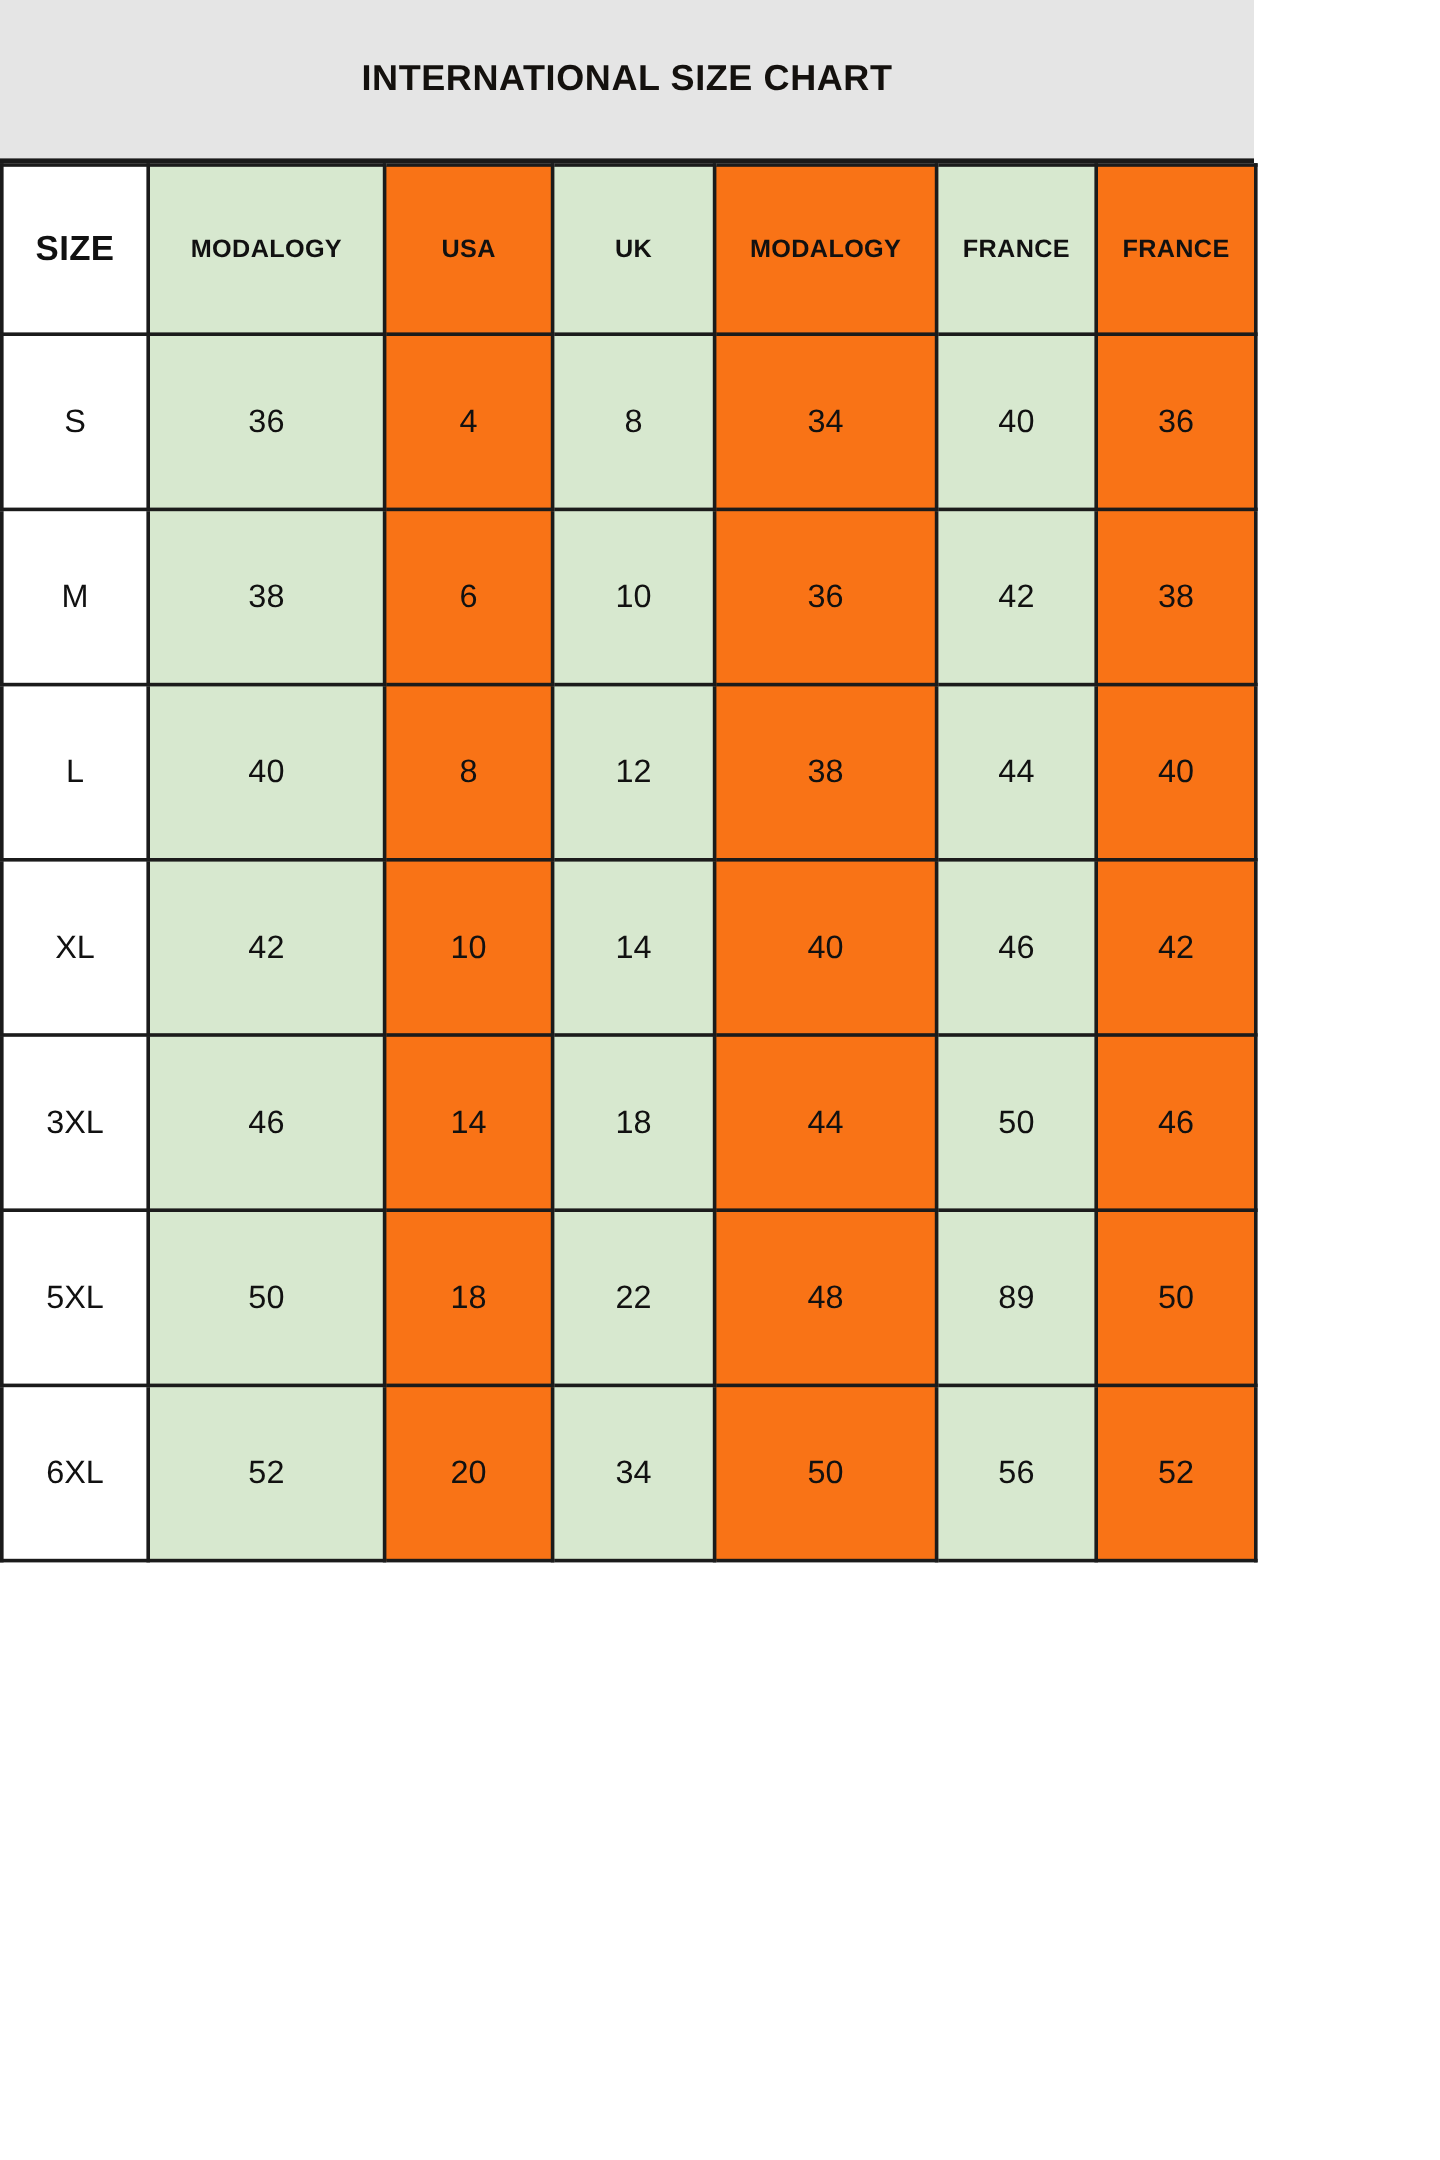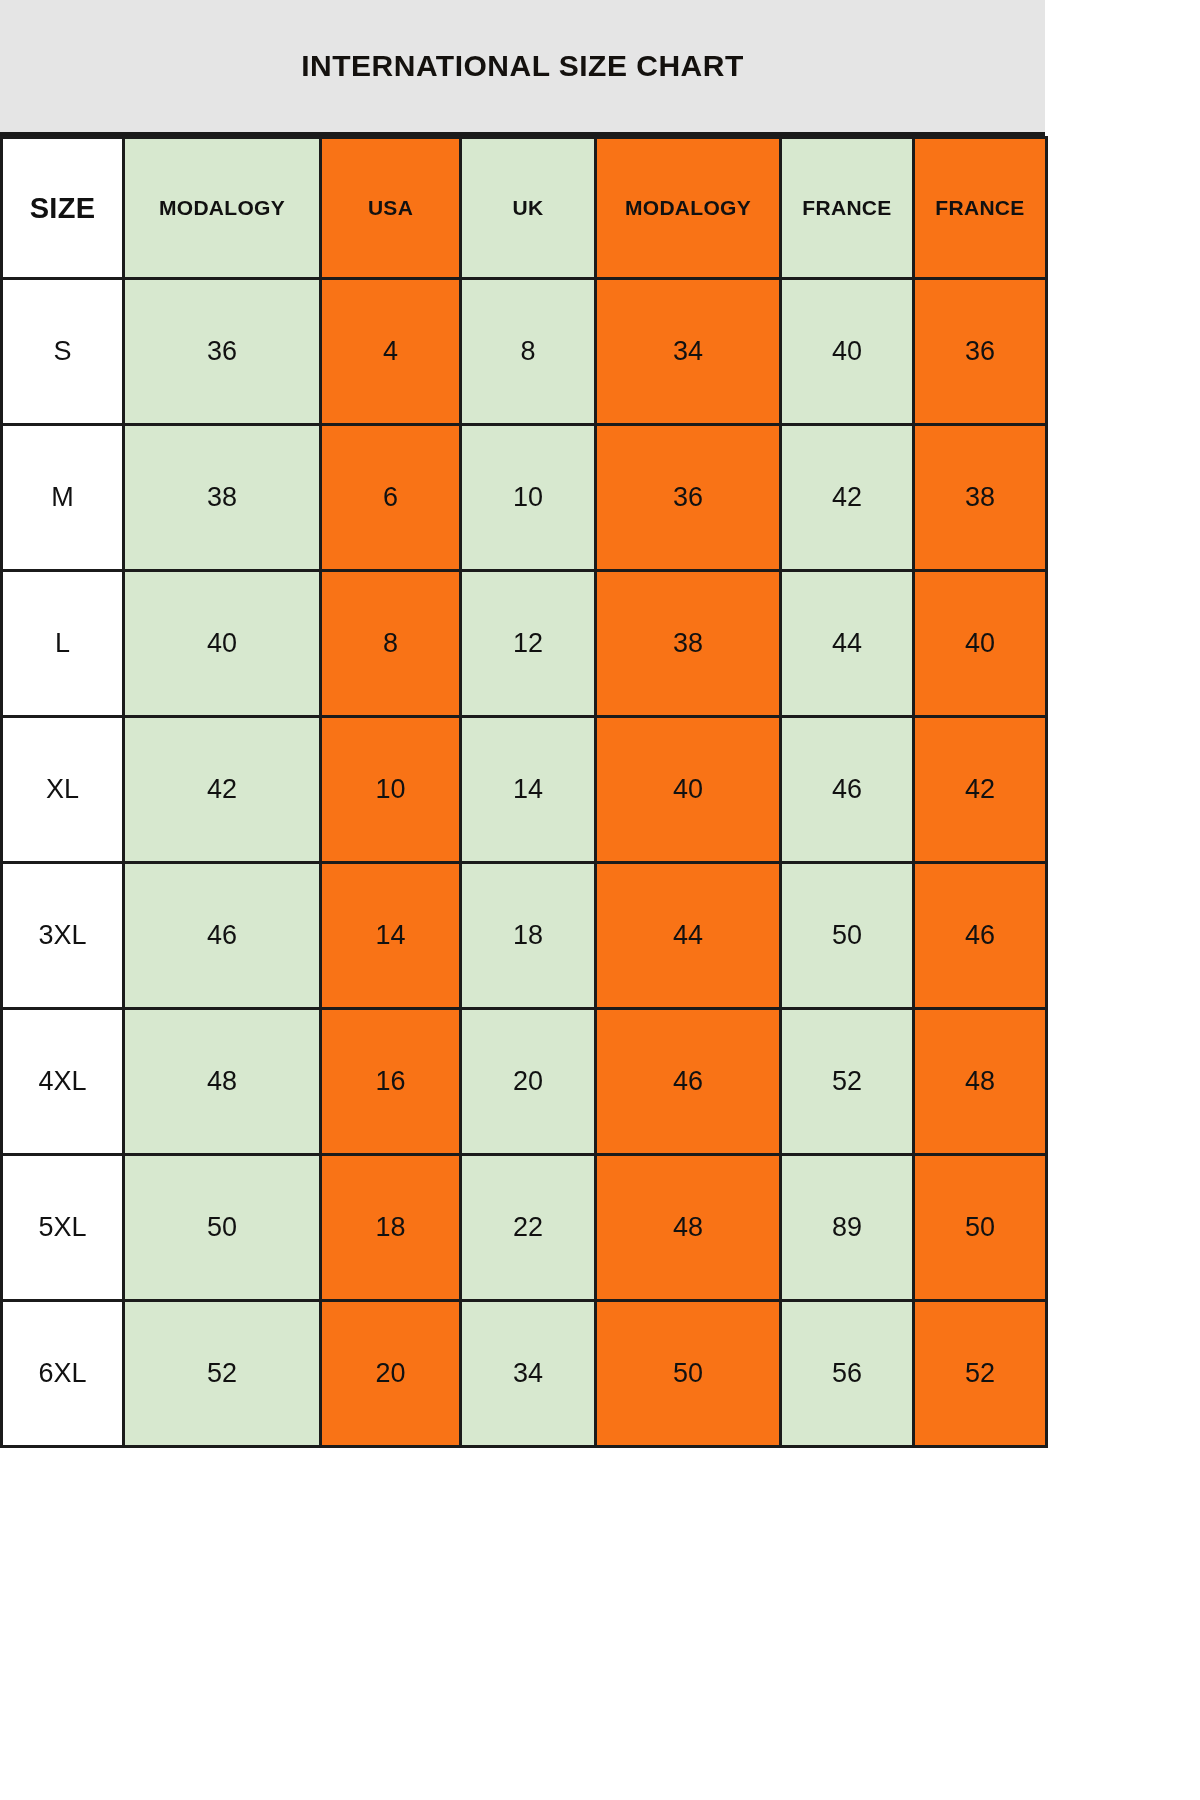--- a/index.html
+++ b/index.html
@@ -145,29 +145,20 @@
       <tr>
         <td class="bg-white left-col">3XL</td>
         <td class="bg-green">46</td>
         <td class="bg-cream">14</td>
         <td class="bg-green">18</td>
         <td class="bg-cream">44</td>
         <td class="bg-green">50</td>
         <td class="bg-cream">46</td>
       </tr>
       <tr>
-        <td class="bg-white left-col">4XL</td>
-        <td class="bg-green">48</td>
-        <td class="bg-cream">16</td>
-        <td class="bg-green">20</td>
-        <td class="bg-cream">46</td>
-        <td class="bg-green">52</td>
-        <td class="bg-cream">48</td>
-      </tr>
-      <tr>
         <td class="bg-white left-col">5XL</td>
         <td class="bg-green">50</td>
         <td class="bg-cream">18</td>
         <td class="bg-green">22</td>
         <td class="bg-cream">48</td>
         <td class="bg-green">89</td>
         <td class="bg-cream">50</td>
       </tr>
       <tr>
         <td class="bg-white left-col">6XL</td>

